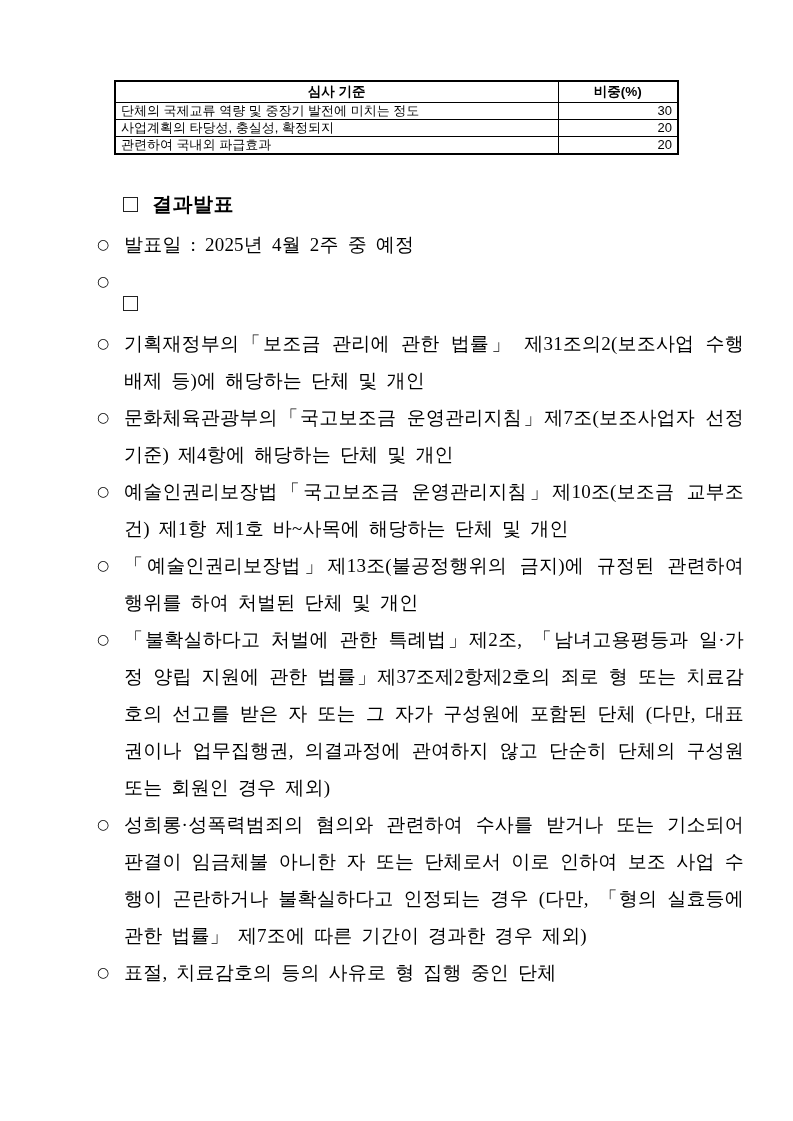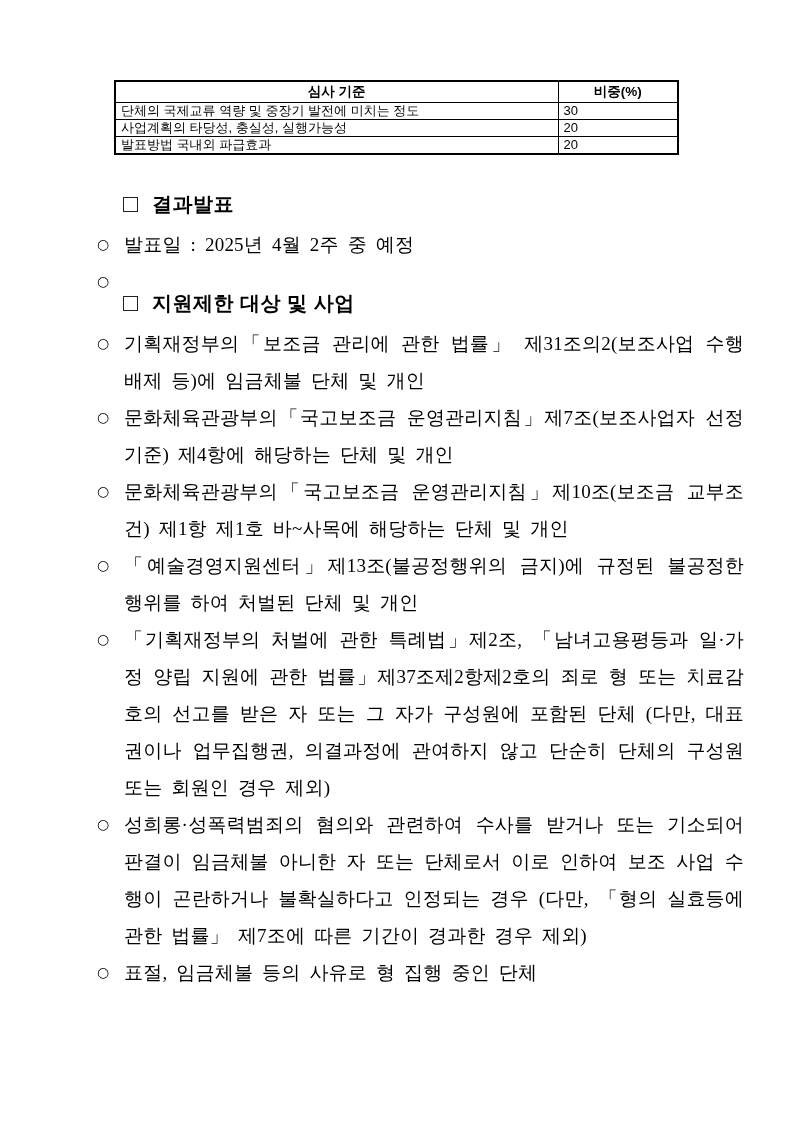--- a/index.html
+++ b/index.html
@@ -34,21 +34,21 @@
     white-space: nowrap;
     overflow: hidden;
   }
   table.criteria-table th {
     font-weight: bold;
     text-align: center;
     height: 20px;
     font-size: 13.5px;
   }
   table.criteria-table td { height: 16px; }
-  table.criteria-table td.weight { text-align: left; }
+  table.criteria-table td.weight { text-align: right; }
   col.c-criteria { width: 443px; }
   col.c-weight   { width: 120px; }
 
   
   .section-title {
     display: flex;
     align-items: center;
     margin-left: 74px;
     font-family: "Liberation Sans", "DejaVu Sans", sans-serif;
     font-size: 20px;
@@ -107,25 +107,25 @@
         <th>심사 기준</th>
         <th>비중(%)</th>
       </tr>
     </thead>
     <tbody>
       <tr>
         <td class="criteria">단체의 국제교류 역량 및 중장기 발전에 미치는 정도</td>
         <td class="weight">30</td>
       </tr>
       <tr>
-        <td class="criteria">사업계획의 타당성, 충실성, 실행가능성</td>
+        <td class="criteria">사업계획의 타당성, 충실성, 확정되지</td>
         <td class="weight">20</td>
       </tr>
       <tr>
-        <td class="criteria">발표방법 국내외 파급효과</td>
+        <td class="criteria">관련하여 국내외 파급효과</td>
         <td class="weight">20</td>
       </tr>
     </tbody>
   </table>
 
   <div class="section sec-1">
     <div class="section-title">
       <span class="sq"></span>
       <span>결과발표</span>
     </div>
@@ -136,47 +136,46 @@
       </div>
       <div class="item">
         <span class="circle">○</span>
       </div>
     </div>
   </div>
 
   <div class="section sec-2">
     <div class="section-title">
       <span class="sq"></span>
-      <span>지원제한 대상 및 사업</span>
     </div>
     <div class="items">
       <div class="item">
         <span class="circle">○</span>
-        <span class="item-text">기획재정부의「보조금 관리에 관한 법률」 제31조의2(보조사업 수행 배제 등)에 임금체불 단체 및 개인</span>
+        <span class="item-text">기획재정부의「보조금 관리에 관한 법률」 제31조의2(보조사업 수행 배제 등)에 해당하는 단체 및 개인</span>
       </div>
       <div class="item">
         <span class="circle">○</span>
         <span class="item-text">문화체육관광부의「국고보조금 운영관리지침」제7조(보조사업자 선정 기준) 제4항에 해당하는 단체 및 개인</span>
       </div>
       <div class="item">
         <span class="circle">○</span>
-        <span class="item-text">문화체육관광부의「국고보조금 운영관리지침」제10조(보조금 교부조건) 제1항 제1호 바~사목에 해당하는 단체 및 개인</span>
+        <span class="item-text">예술인권리보장법「국고보조금 운영관리지침」제10조(보조금 교부조건) 제1항 제1호 바~사목에 해당하는 단체 및 개인</span>
       </div>
       <div class="item">
         <span class="circle">○</span>
-        <span class="item-text">「예술경영지원센터」제13조(불공정행위의 금지)에 규정된 불공정한 행위를 하여 처벌된 단체 및 개인</span>
+        <span class="item-text">「예술인권리보장법」제13조(불공정행위의 금지)에 규정된 관련하여 행위를 하여 처벌된 단체 및 개인</span>
       </div>
       <div class="item">
         <span class="circle">○</span>
-        <span class="item-text">「기획재정부의 처벌에 관한 특례법」제2조, 「남녀고용평등과 일·가정 양립 지원에 관한 법률」제37조제2항제2호의 죄로 형 또는 치료감호의 선고를 받은 자 또는 그 자가 구성원에 포함된 단체 (다만, 대표권이나 업무집행권, 의결과정에 관여하지 않고 단순히 단체의 구성원 또는 회원인 경우 제외)</span>
+        <span class="item-text">「불확실하다고 처벌에 관한 특례법」제2조, 「남녀고용평등과 일·가정 양립 지원에 관한 법률」제37조제2항제2호의 죄로 형 또는 치료감호의 선고를 받은 자 또는 그 자가 구성원에 포함된 단체 (다만, 대표권이나 업무집행권, 의결과정에 관여하지 않고 단순히 단체의 구성원 또는 회원인 경우 제외)</span>
       </div>
       <div class="item">
         <span class="circle">○</span>
         <span class="item-text">성희롱·성폭력범죄의 혐의와 관련하여 수사를 받거나 또는 기소되어 판결이 임금체불 아니한 자 또는 단체로서 이로 인하여 보조 사업 수행이 곤란하거나 불확실하다고 인정되는 경우 (다만, 「형의 실효등에 관한 법률」 제7조에 따른 기간이 경과한 경우 제외)</span>
       </div>
       <div class="item">
         <span class="circle">○</span>
-        <span class="item-text">표절, 임금체불 등의 사유로 형 집행 중인 단체</span>
+        <span class="item-text">표절, 치료감호의 등의 사유로 형 집행 중인 단체</span>
       </div>
     </div>
   </div>
 
 </div>
 
 </body></html>

